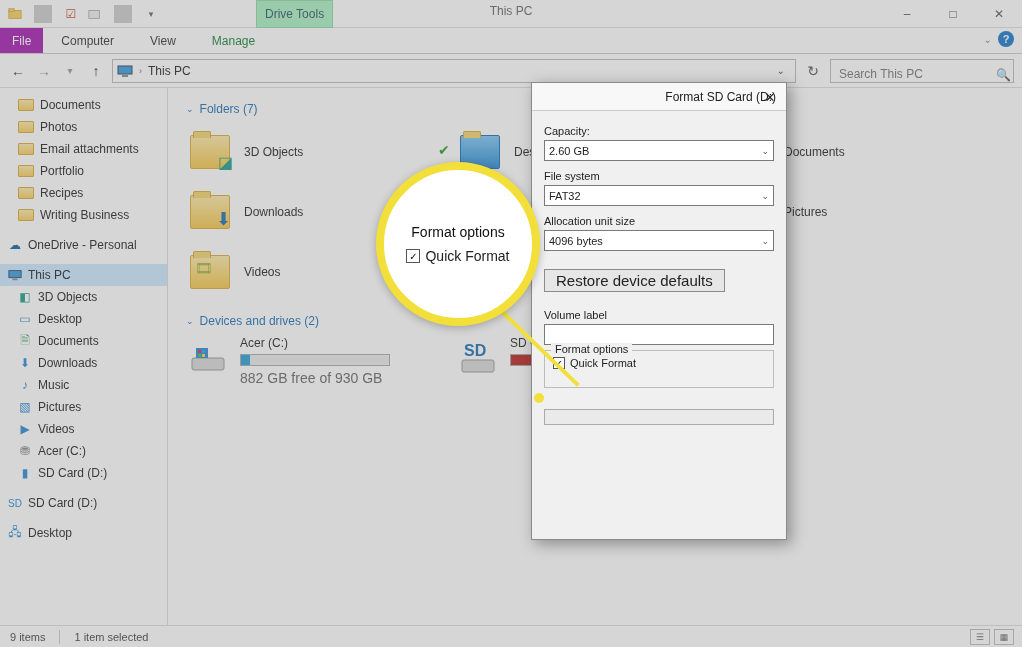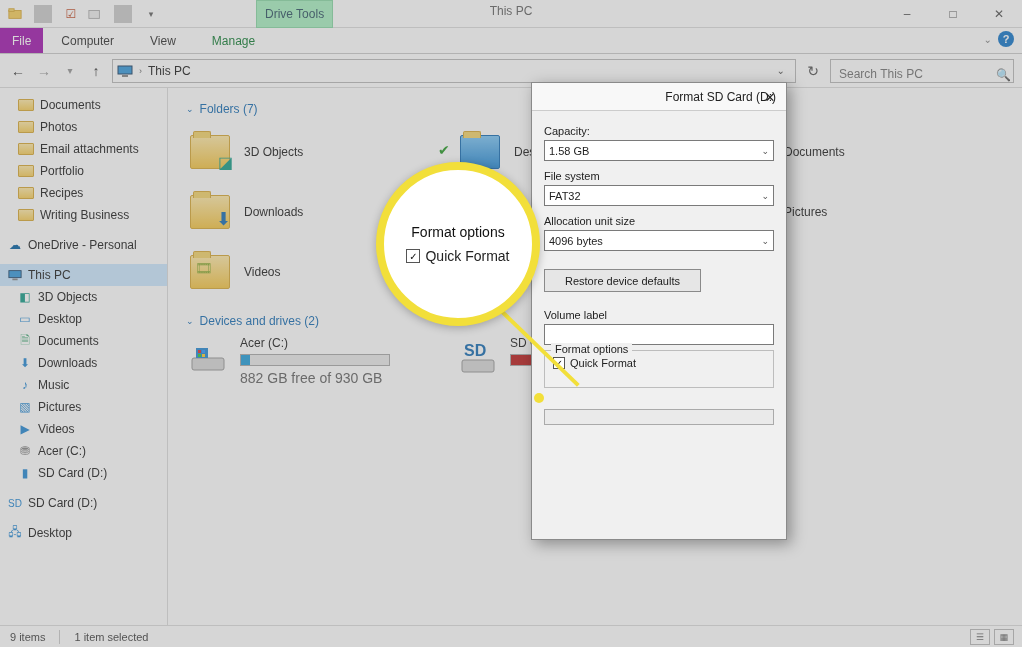--- a/index.html
+++ b/index.html
@@ -77,21 +77,21 @@
 
 
 .dialog { position:absolute; left:531px; top:82px; width:256px; height:458px; background:#f0f0f0; border:1px solid #8a8a8a; box-shadow:4px 4px 14px rgba(0,0,0,.35); z-index:10; display:flex; flex-direction:column;}
 .dlg-title{ height:28px; display:flex; align-items:center; padding:13px 10px; font-size:12px; color:#222; border-bottom:1px solid #ccc; background:#f8f8f8; position:relative;justify-content:flex-end;}
 .dlg-close{position:absolute;right:6px;top:4px;width:20px;height:20px;display:flex;align-items:center;justify-content:center;font-size:13px;color:#222;}
 .dlg-body{ padding:8px 12px; display:flex; flex-direction:column; gap:3px; font-size:11px; flex:1;}
 .lbl{margin-top:6px;}
 .combo{ height:21px; border:1px solid #7a7a7a; background:#fff; display:flex; align-items:center; padding:0 4px; font-size:11px; position:relative;}
 .combo .cdrop{position:absolute;right:4px;font-size:9px;color:#555;}
 .txtinput{ height:21px; border:1px solid #7a7a7a; background:#fff;}
-.btn{ height:23px; border:1px solid #8a8a8a; background:#e6e6e6; display:inline-flex; align-items:center; justify-content:center; padding:0 20px; font-size:11px;}
+.btn{ height:23px; border:1px solid #8a8a8a; background:#e6e6e6; display:inline-flex; align-items:center; justify-content:center; padding:0 11px; font-size:15px;}
 .btn.primary{border:2px solid #0a64a4;}
 .group-box{border:1px solid #bdbdbd; padding:6px 8px 18px 8px; margin-top:2px; position:relative;}
 .group-box .legend{position:absolute;top:-8px;left:6px;background:#f0f0f0;padding:0 4px;font-size:11px;}
 .chk{display:flex;align-items:center;gap:5px;font-size:11px;}
 .chkbox{width:12px;height:12px;border:1px solid #555;display:flex;align-items:center;justify-content:center;font-size:10px;color:#111;background:#fff;}
 .progress-blank{height:16px;border:1px solid #aaa;background:#eaeaea;margin-top:18px;}
 .dlg-buttons{display:flex;justify-content:flex-end;gap:8px;padding:10px 12px;border-top:1px solid #ccc;}
 
 
 .callout{position:absolute; left:376px; top:162px; width:164px; height:164px; border-radius:50%; background:#fff; border:8px solid #f2df3a; z-index:12; display:flex; flex-direction:column; align-items:center; justify-content:center; box-shadow:0 2px 8px rgba(0,0,0,.25);}
@@ -372,21 +372,21 @@
   <div class="dimmer"></div>
 
   <div class="dialog">
     <div class="dlg-title">
       <span>Format SD Card (D:)</span>
       <span class="dlg-close">✕</span>
     </div>
     <div class="dlg-body">
       <span class="lbl">Capacity:</span>
       <div class="combo">
-          <span>1.58 GB</span>
+          <span>2.60 GB</span>
           <span class="cdrop">⌄</span>
         </div>
 
       <span class="lbl">File system</span>
       <div class="combo">
           <span>FAT32</span>
           <span class="cdrop">⌄</span>
         </div>
 
       <span class="lbl">Allocation unit size</span>

